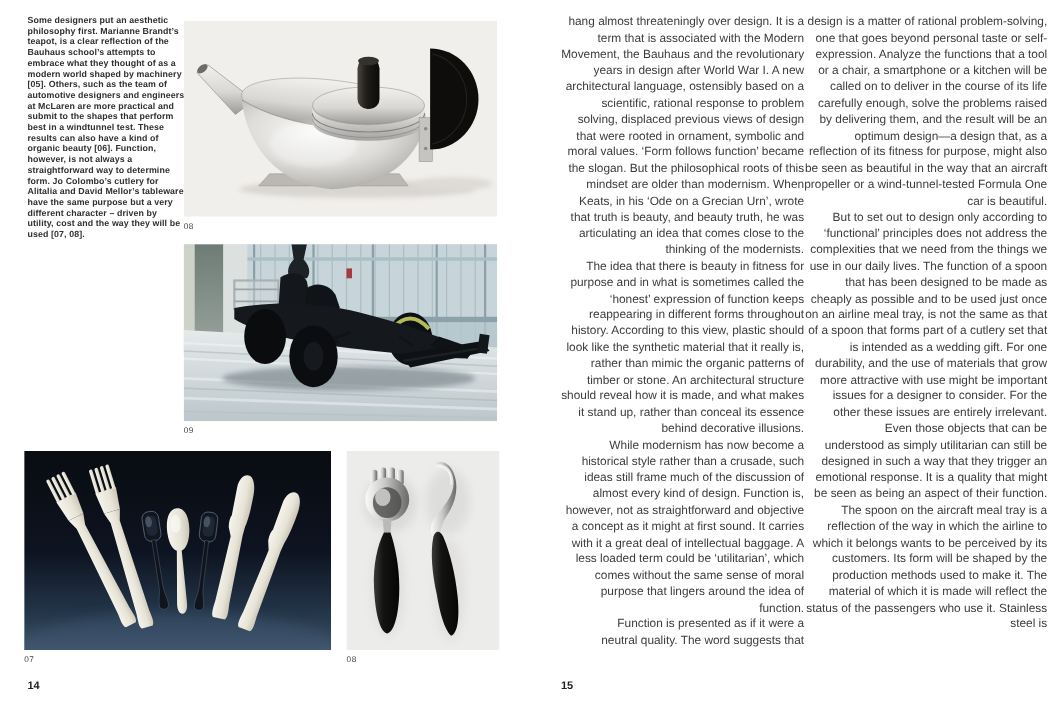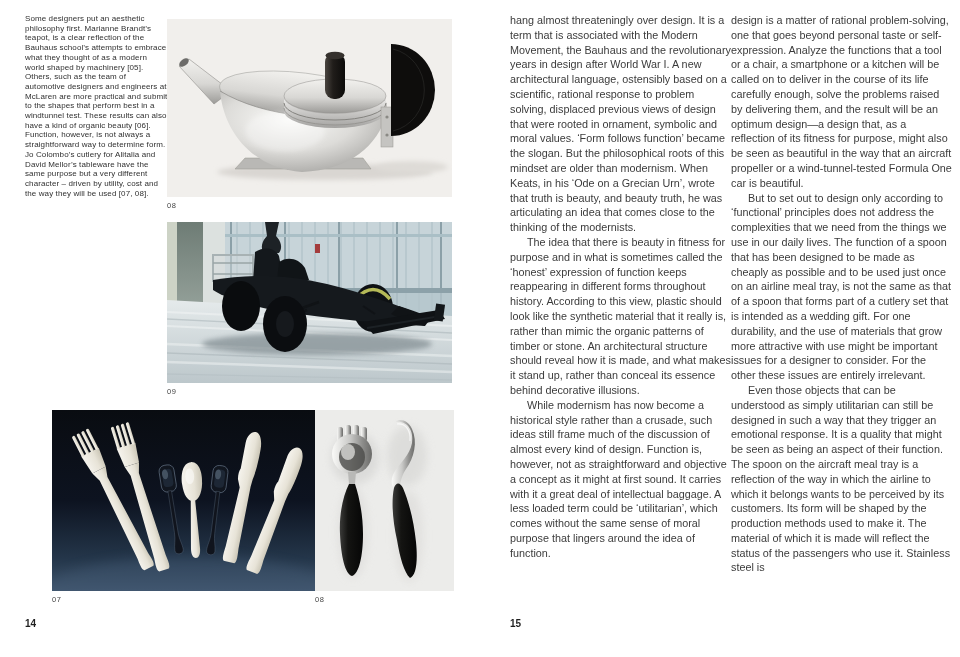--- a/index.html
+++ b/index.html
@@ -3,38 +3,38 @@
 <meta charset="utf-8">
 <style>
   html,body{margin:0;padding:0;}
   body{
     width:960px;height:657px;background:#ffffff;position:relative;overflow:hidden;
     font-family:"Liberation Sans", sans-serif;color:#3a3a3a;
   }
   .abs{position:absolute;}
   .sidebar-note{
     left:25px;top:14px;width:143px;
-    font-size:8px;line-height:9.7px;color:#303030;letter-spacing:.1px;
+    font-size:8px;line-height:9.7px;color:#303030;letter-spacing:.1px;font-weight:bold;
   }
   .col{width:221px;font-size:10.8px;line-height:14.8px;color:#3b3b3b;}
-  .col p{margin:0;}
+  .col p{margin:0;text-align:right;}
   .col p.indent{text-indent:17px;}
   .col1{left:510px;top:13px;}
   .col2{left:731px;top:13px;}
   .pagenum{font-size:10px;font-weight:700;color:#1f1f1f;}
   .pn-left{left:25px;top:618px;}
   .pn-right{left:510px;top:618px;}
   figure{position:absolute;margin:0;}
   figure .photo{display:block;font-size:0;line-height:0;}
   figcaption{
     font-size:7.5px;letter-spacing:.5px;color:#454545;margin-top:5px;line-height:8px;
   }
   .fig-teapot{left:167px;top:19px;}
   .fig-f1{left:167px;top:222px;}
-  .fig-cutlery7{left:22px;top:410px;margin-left:30px;}
+  .fig-cutlery7{left:22px;top:410px;}
   .fig-cutlery8{left:315px;top:410px;}
 </style>
 </head>
 <body>
 
 <div style="position:absolute;inset:0;">
 
   <aside class="abs sidebar-note">Some designers put an aesthetic philosophy first. Marianne Brandt’s teapot, is a clear reflection of the Bauhaus school’s attempts to embrace what they thought of as a modern world shaped by machinery [05]. Others, such as the team of automotive designers and engineers at McLaren are more practical and submit to the shapes that perform best in a windtunnel test. These results can also have a kind of organic beauty [06]. Function, however, is not always a straightforward way to determine form. Jo Colombo’s cutlery for Alitalia and David Mellor’s tableware have the same purpose but a very different character – driven by utility, cost and the way they will be used [07, 08].</aside>
 
   <figure class="fig-teapot">
@@ -312,20 +312,21 @@
     </span>
     <figcaption>08</figcaption>
   </figure>
 
   <div class="abs pagenum pn-left">14</div>
 
   <section class="abs col col1">
     <p>hang almost threateningly over design. It is a term that is associated with the Modern Movement, the Bauhaus and the revolutionary years in design after World War I. A new architectural language, ostensibly based on a scientific, rational response to problem solving, displaced previous views of design that were rooted in ornament, symbolic and moral values. ‘Form follows function’ became the slogan. But the philosophical roots of this mindset are older than modernism. When Keats, in his ‘Ode on a Grecian Urn’, wrote that truth is beauty, and beauty truth, he was articulating an idea that comes close to the thinking of the modernists.</p>
     <p class="indent">The idea that there is beauty in fitness for purpose and in what is sometimes called the ‘honest’ expression of function keeps reappearing in different forms throughout history. According to this view, plastic should look like the synthetic material that it really is, rather than mimic the organic patterns of timber or stone. An architectural structure should reveal how it is made, and what makes it stand up, rather than conceal its essence behind decorative illusions.</p>
     <p class="indent">While modernism has now become a historical style rather than a crusade, such ideas still frame much of the discussion of almost every kind of design. Function is, however, not as straightforward and objective a concept as it might at first sound. It carries with it a great deal of intellectual baggage. A less loaded term could be ‘utilitarian’, which comes without the same sense of moral purpose that lingers around the idea of function.</p>
+    <p class="indent">Function is presented as if it were a neutral quality. The word suggests that</p>
   </section>
 
   <section class="abs col col2">
     <p>design is a matter of rational problem-solving, one that goes beyond personal taste or self-expression. Analyze the functions that a tool or a chair, a smartphone or a kitchen will be called on to deliver in the course of its life carefully enough, solve the problems raised by delivering them, and the result will be an optimum design—a design that, as a reflection of its fitness for purpose, might also be seen as beautiful in the way that an aircraft propeller or a wind-tunnel-tested Formula One car is beautiful.</p>
     <p class="indent">But to set out to design only according to ‘functional’ principles does not address the complexities that we need from the things we use in our daily lives. The function of a spoon that has been designed to be made as cheaply as possible and to be used just once on an airline meal tray, is not the same as that of a spoon that forms part of a cutlery set that is intended as a wedding gift. For one durability, and the use of materials that grow more attractive with use might be important issues for a designer to consider. For the other these issues are entirely irrelevant.</p>
     <p class="indent">Even those objects that can be understood as simply utilitarian can still be designed in such a way that they trigger an emotional response. It is a quality that might be seen as being an aspect of their function. The spoon on the aircraft meal tray is a reflection of the way in which the airline to which it belongs wants to be perceived by its customers. Its form will be shaped by the production methods used to make it. The material of which it is made will reflect the status of the passengers who use it. Stainless steel is</p>
   </section>
 
   <div class="abs pagenum pn-right">15</div>
 

